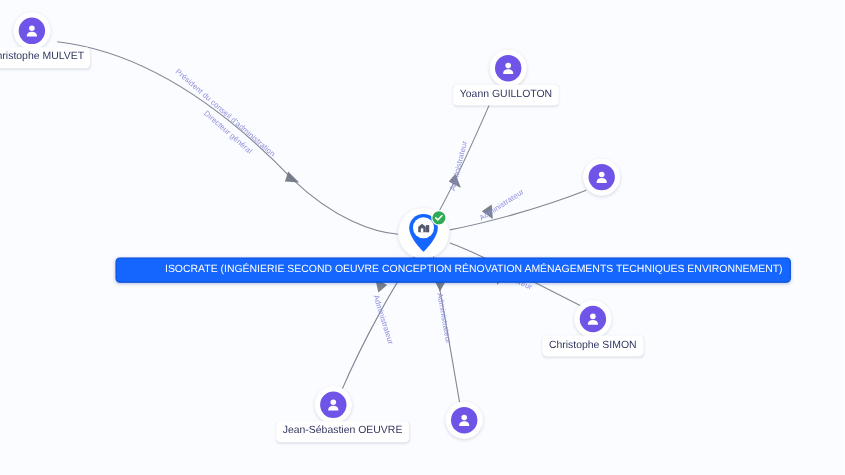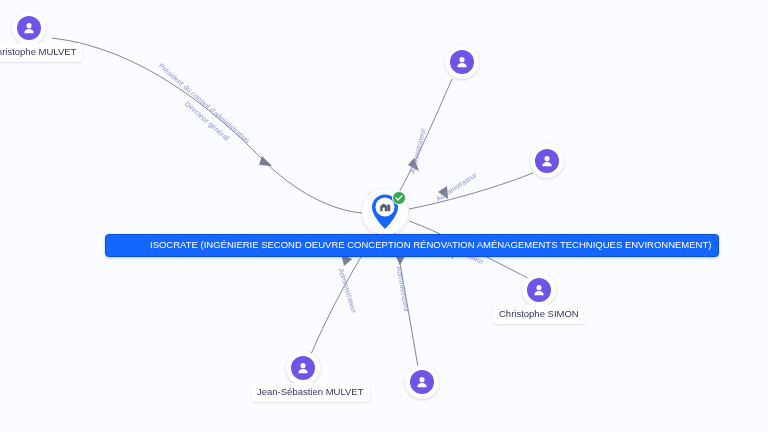--- a/index.html
+++ b/index.html
@@ -181,20 +181,21 @@
   <div class="node-label" style="left:-16px; top:43px;">Christophe MULVET</div>
 
   <div class="person-node" style="left:445px; top:45px;">
     <div class="person-disc">
       <svg width="14" height="14" viewBox="0 0 16 16">
         <circle cx="8" cy="5.3" r="2.9" fill="#ffffff"></circle>
         <path d="M8 9c-3 0-5.2 1.8-5.2 3.6V14h10.4v-1.4C13.2 10.8 11 9 8 9z" fill="#ffffff"></path>
       </svg>
     </div>
   </div>
+  <div class="node-label" style="left:412px; top:77px;">Yoann GUILLOTON</div>
 
   <div class="person-node" style="left:530px; top:144px;">
     <div class="person-disc">
       <svg width="14" height="14" viewBox="0 0 16 16">
         <circle cx="8" cy="5.3" r="2.9" fill="#ffffff"></circle>
         <path d="M8 9c-3 0-5.2 1.8-5.2 3.6V14h10.4v-1.4C13.2 10.8 11 9 8 9z" fill="#ffffff"></path>
       </svg>
     </div>
   </div>
 
@@ -209,21 +210,21 @@
   <div class="node-label" style="left:493px; top:305px;">Christophe SIMON</div>
 
   <div class="person-node" style="left:286px; top:351px;">
     <div class="person-disc">
       <svg width="14" height="14" viewBox="0 0 16 16">
         <circle cx="8" cy="5.3" r="2.9" fill="#ffffff"></circle>
         <path d="M8 9c-3 0-5.2 1.8-5.2 3.6V14h10.4v-1.4C13.2 10.8 11 9 8 9z" fill="#ffffff"></path>
       </svg>
     </div>
   </div>
-  <div class="node-label" style="left:251px; top:383px;">Jean-Sébastien MULVET</div>
+  <div class="node-label" style="left:251px; top:383px;">Jean-Sébastien OEUVRE</div>
 
   <div class="person-node" style="left:405px; top:365px;">
     <div class="person-disc">
       <svg width="14" height="14" viewBox="0 0 16 16">
         <circle cx="8" cy="5.3" r="2.9" fill="#ffffff"></circle>
         <path d="M8 9c-3 0-5.2 1.8-5.2 3.6V14h10.4v-1.4C13.2 10.8 11 9 8 9z" fill="#ffffff"></path>
       </svg>
     </div>
   </div>
 

